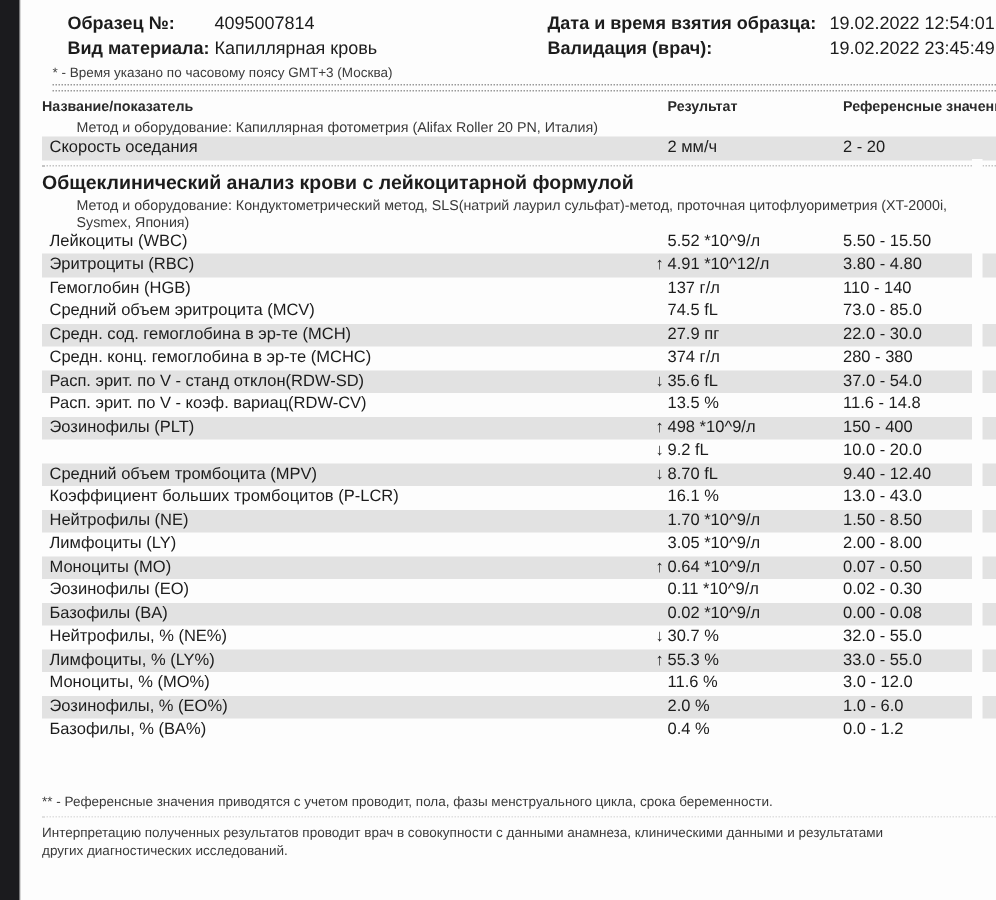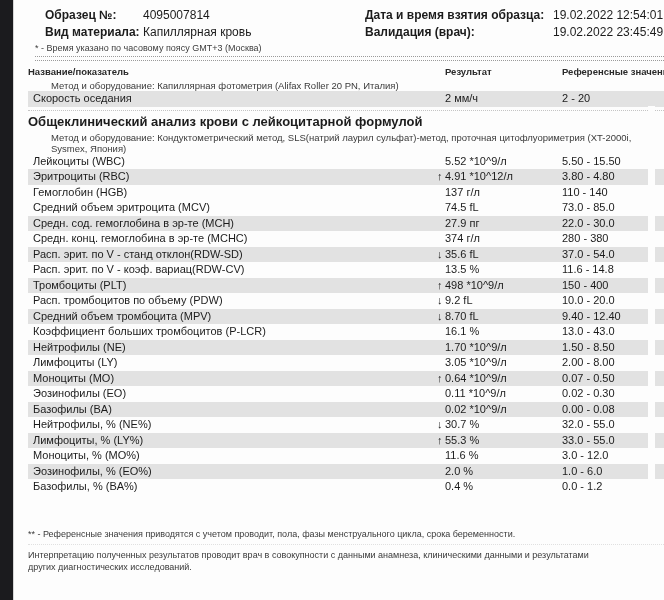--- a/index.html
+++ b/index.html
@@ -105,26 +105,25 @@
           <span class="cell-name">Расп. эрит. по V - станд отклон(RDW-SD)</span>
           <span class="cell-result"><span class="arrow">↓</span>35.6 fL</span>
           <span class="cell-ref">37.0 - 54.0</span>
         </div>
         <div class="row">
           <span class="cell-name">Расп. эрит. по V - коэф. вариац(RDW-CV)</span>
           <span class="cell-result"><span class="arrow"></span>13.5 %</span>
           <span class="cell-ref">11.6 - 14.8</span>
         </div>
         <div class="row shaded">
-          <span class="cell-name">Тромбоциты (PLT)</span>
+          <span class="cell-name">Эозинофилы (PLT)</span>
           <span class="cell-result"><span class="arrow">↑</span>498 *10^9/л</span>
           <span class="cell-ref">150 - 400</span>
         </div>
         <div class="row">
-          <span class="cell-name">Расп. тромбоцитов по объему (PDW)</span>
           <span class="cell-result"><span class="arrow">↓</span>9.2 fL</span>
           <span class="cell-ref">10.0 - 20.0</span>
         </div>
         <div class="row shaded">
           <span class="cell-name">Средний объем тромбоцита (MPV)</span>
           <span class="cell-result"><span class="arrow">↓</span>8.70 fL</span>
           <span class="cell-ref">9.40 - 12.40</span>
         </div>
         <div class="row">
           <span class="cell-name">Коэффициент больших тромбоцитов (P-LCR)</span>

